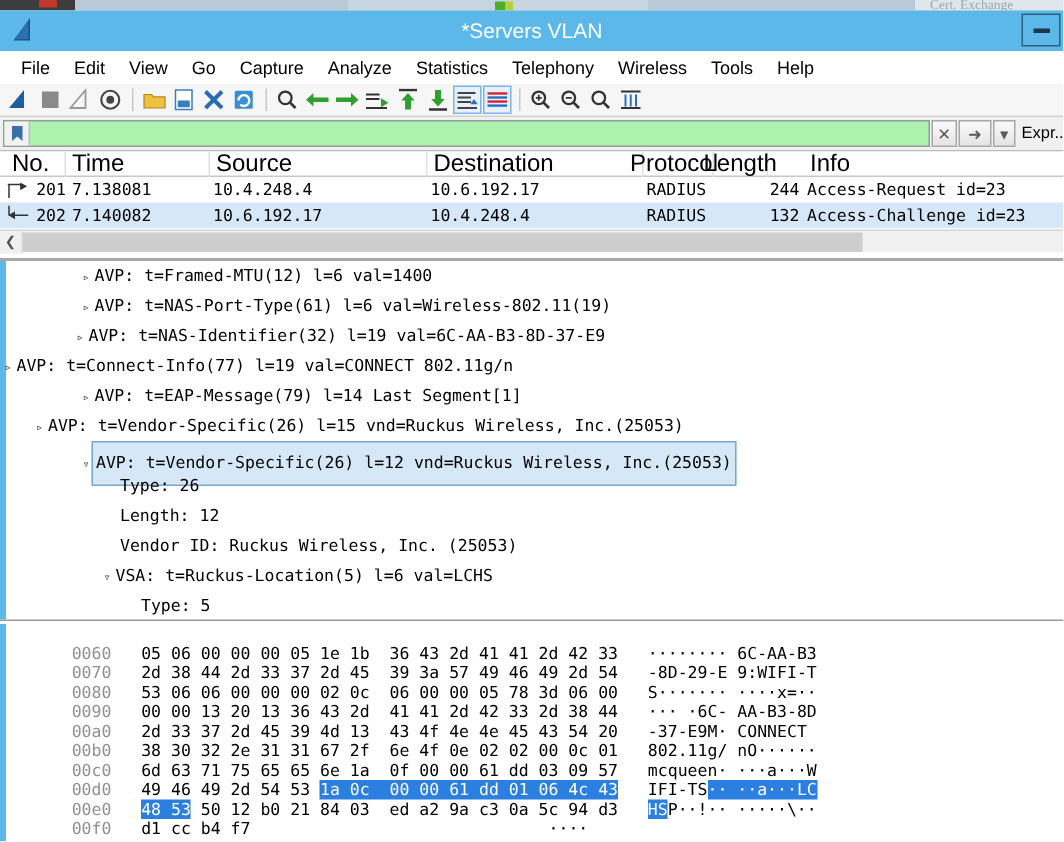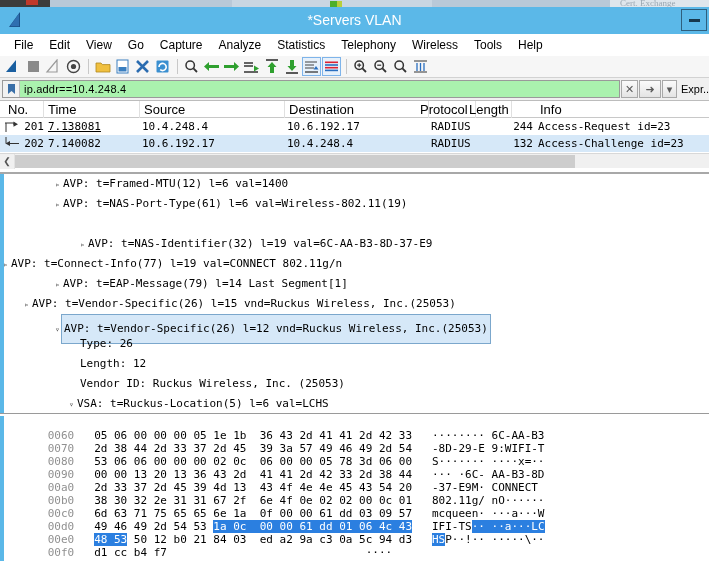--- a/index.html
+++ b/index.html
@@ -179,21 +179,21 @@
     border-top: 1px solid #bcbcbc;
   }
   .plist-header {
     position: relative;
     height: 17px;
     background: #ffffff;
     border-bottom: 1px solid #c8c8c8;
   }
   .plist-header .col {
     position: absolute; top: 0; height: 17px; line-height: 17px;
-    font-size: 13px; color: #000;
+    font-size: 16px; color: #000;
     padding-left: 4px;
     border-right: 1px solid #e0e0e0;
     white-space: nowrap;
     font-family: "Liberation Sans", sans-serif;
   }
   .plist-row {
     position: relative;
     height: 17px;
     font-family: "DejaVu Sans Mono", monospace;
     font-size: 11px;
@@ -460,21 +460,20 @@
     </div>
   </div>
 
   <div class="filterbar">
     <div class="filter-input-wrap">
       <div class="filter-bookmark">
         <svg width="9" height="11" viewBox="0 0 9 11">
             <path d="M1 0 h7 v10 L4.5 7 L1 10 Z" fill="#3a6fa8"></path>
           </svg>
       </div>
-      <div class="filter-text" title="Apply a display filter ... &lt;Ctrl-/&gt;">ip.addr==10.4.248.4</div>
     </div>
     <div class="filter-btn">✕</div>
     <div class="filter-btn arrowbtn">➜</div>
     <div class="filter-btn dropbtn">▾</div>
     <div class="expr-label">Expr...</div>
   </div>
 
   <div class="packet-list">
     <div class="plist-header">
       <div class="col" style="left:4px;width:40px;">No.</div>
@@ -488,21 +487,21 @@
 
     <div class="plist-row">
       <div class="arrow">
         <svg width="14" height="13" viewBox="0 0 14 13">
             <path d="M0 3 h9 M9 3 v2" stroke="#333" stroke-width="1"></path>
             <path d="M13 4.2 L8.5 1.6 L8.5 6.8 Z" fill="#333"></path>
             <path d="M1 3 v9" stroke="#333" stroke-width="1"></path>
           </svg>
       </div>
       <div class="cell num" style="left:4px;width:40px;">201</div>
-      <div class="cell" style="left:48px;width:92px;text-decoration:underline;">7.138081</div>
+      <div class="cell" style="left:48px;width:92px;">7.138081</div>
       <div class="cell" style="left:142px;width:143px;">10.4.248.4</div>
       <div class="cell" style="left:287px;width:142px;">10.6.192.17</div>
       <div class="cell" style="left:431px;width:58px;">RADIUS</div>
       <div class="cell num" style="left:489px;width:44px;">244</div>
       <div class="cell" style="left:538px;width:171px;">Access-Request id=23</div>
     </div>
 
     <div class="plist-row sel">
       <div class="arrow">
         <svg width="14" height="13" viewBox="0 0 14 13">
@@ -528,21 +527,21 @@
 
   <div class="detail-pane">
     <div class="leftbar"></div>
 
     <div class="dtl-row" style="padding-left:52px;">
       <span class="dtl-tri">▹</span><span class="dtl-text">AVP: t=Framed-MTU(12) l=6 val=1400</span>
     </div>
     <div class="dtl-row" style="padding-left:52px;">
       <span class="dtl-tri">▹</span><span class="dtl-text">AVP: t=NAS-Port-Type(61) l=6 val=Wireless-802.11(19)</span>
     </div>
-    <div class="dtl-row" style="padding-left:77px;margin-top:20px;">
+    <div class="dtl-row" style="padding-left:48px;">
       <span class="dtl-tri">▹</span><span class="dtl-text">AVP: t=NAS-Identifier(32) l=19 val=6C-AA-B3-8D-37-E9</span>
     </div>
     <div class="dtl-row" style="">
       <span class="dtl-tri">▹</span><span class="dtl-text">AVP: t=Connect-Info(77) l=19 val=CONNECT 802.11g/n</span>
     </div>
     <div class="dtl-row" style="padding-left:52px;">
       <span class="dtl-tri">▹</span><span class="dtl-text">AVP: t=EAP-Message(79) l=14 Last Segment[1]</span>
     </div>
     <div class="dtl-row" style="padding-left:21px;">
       <span class="dtl-tri">▹</span><span class="dtl-text">AVP: t=Vendor-Specific(26) l=15 vnd=Ruckus Wireless, Inc.(25053)</span>

